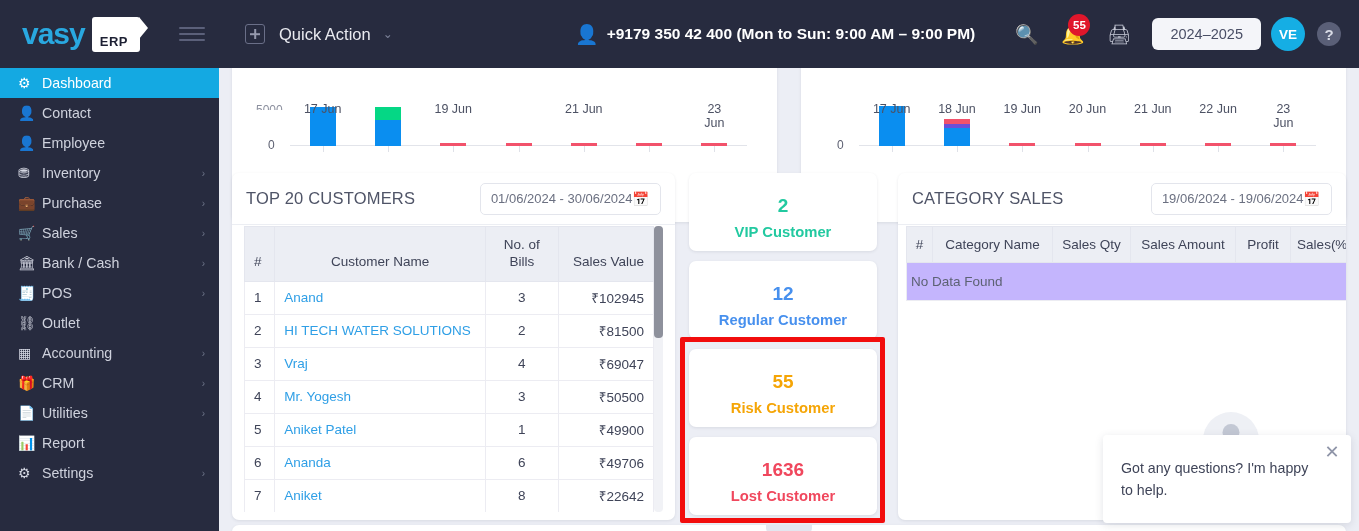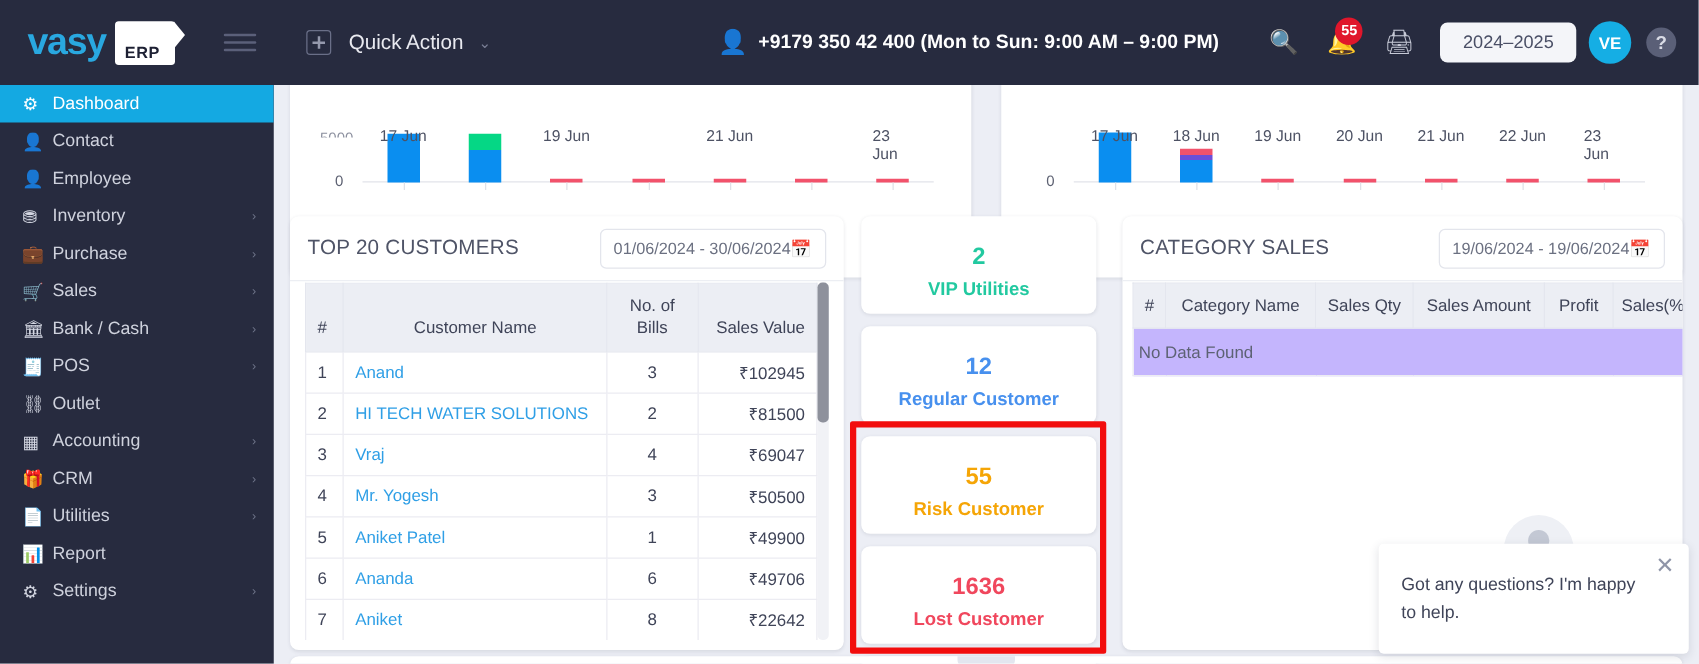--- a/index.html
+++ b/index.html
@@ -101,21 +101,21 @@
   #chart-left  { left: 13px;  width: 545px; }
   #chart-right { left: 582px; width: 545px; }
   .chart-inner { position:absolute; left: 0; top: 0; right: 0; bottom: 0; }
   .chart-plot { position:absolute; left: 58px; right: 30px; top: 120px; height: 68px; }
   .axis-line { position:absolute; left: 0; right: 0; bottom: 24px; height: 1px; background:#e2e4ea; }
   .zero-label { position:absolute; left: -22px; bottom: 18px; font-size: 12px; color:#5d6172; }
   .cut-label { position:absolute; left: -34px; bottom: 60px; font-size: 12px; color:#8b8f9e;
                overflow:hidden; height: 7px; }
   .bar { position:absolute; bottom: 24px; width: 26px; }
   .seg { width:100%; }
-  .tick { position:absolute; font-size: 12.5px; color:#4d5264; transform: translateX(-50%); }
+  .tick { position:absolute; font-size: 12.5px; color:#4d5264; transform: translateX(-50%); text-align: center; }
   .tickmark { position:absolute; bottom: 18px; width:1px; height:6px; background:#dfe1e8; }
 
   
   #top20 { left: 13px; top: 105px; width: 443px; height: 347px; overflow:hidden; }
   .card-head {
     height: 52px; display:flex; align-items:center; justify-content:space-between;
     padding: 0 14px 0 14px; border-bottom: 1px solid #eceef3;
   }
   .card-title { color:#4f5467; font-size: 16.5px; letter-spacing:.2px; }
   .daterange {
@@ -472,21 +472,21 @@
             </tbody>
         </table>
       </div>
       <div class="vscroll">
         <div class="vthumb"></div>
       </div>
     </div>
 
     <div class="card stat" id="stat-vip">
       <div class="num" style="color: rgb(34, 201, 160);">2</div>
-      <div class="lbl" style="color: rgb(34, 201, 160);">VIP Utilities</div>
+      <div class="lbl" style="color: rgb(34, 201, 160);">VIP Customer</div>
     </div>
     <div class="card stat" id="stat-regular">
       <div class="num" style="color: rgb(71, 144, 238);">12</div>
       <div class="lbl" style="color: rgb(71, 144, 238);">Regular Customer</div>
     </div>
     <div class="card stat" id="stat-risk">
       <div class="num" style="color: rgb(245, 165, 6);">55</div>
       <div class="lbl" style="color: rgb(245, 165, 6);">Risk Customer</div>
     </div>
     <div class="card stat" id="stat-lost">

